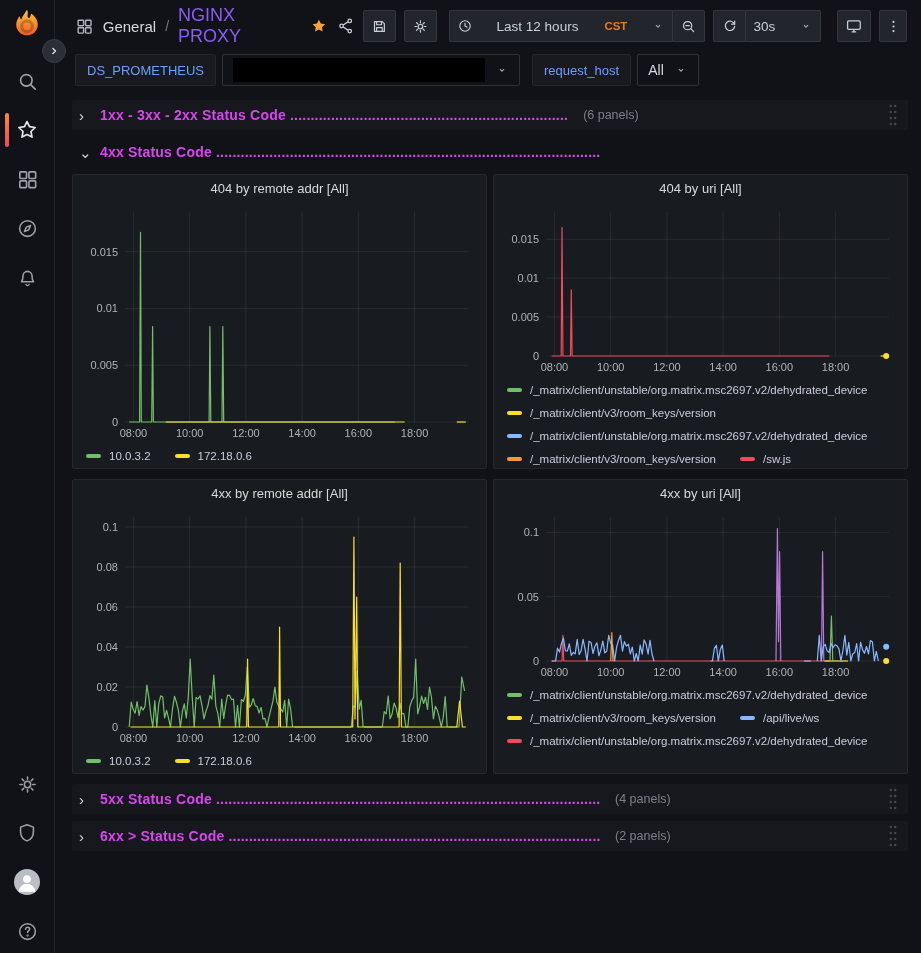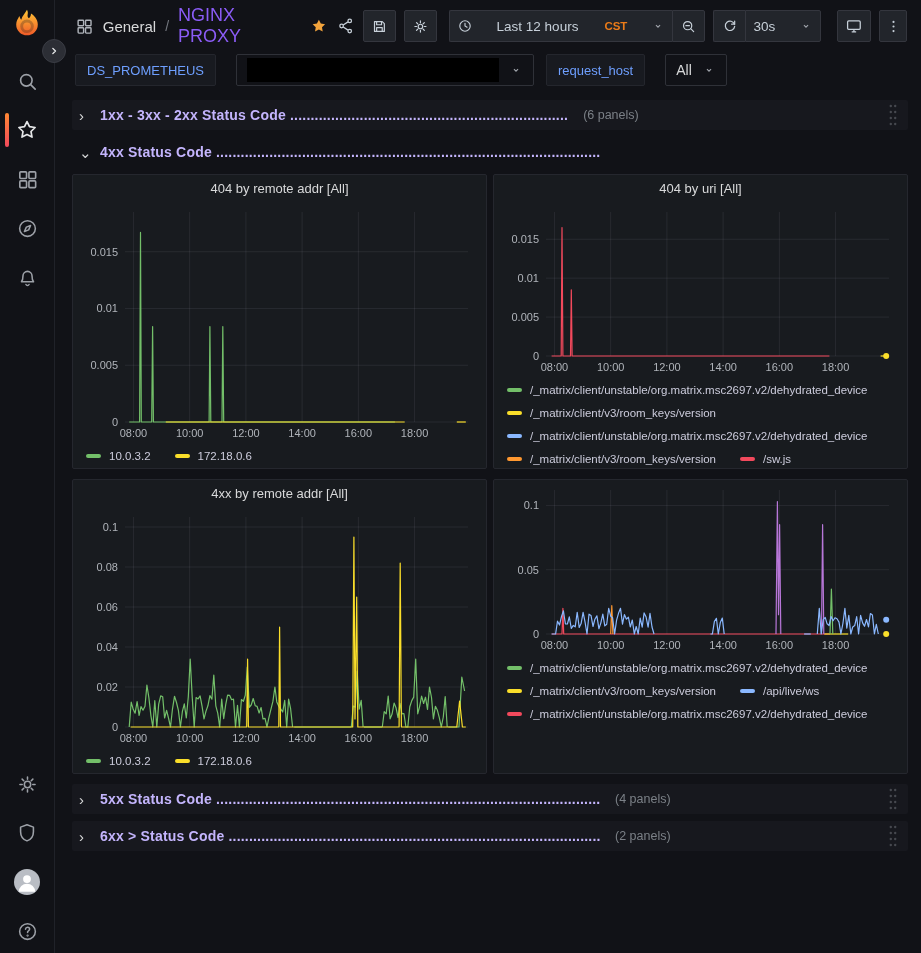--- a/index.html
+++ b/index.html
@@ -27,32 +27,32 @@
   .crumb .dash-title{font-size:18px;color:#8b5cf6;font-weight:400;cursor:pointer}
   .tb-btn{height:32px;min-width:32px;padding:0 7px;background:#22252b;border:1px solid #34363e;border-radius:2px;display:flex;align-items:center;justify-content:center;gap:24px;color:#c7d0d9;font-size:13.5px;cursor:pointer;white-space:nowrap}
   .tb-group{display:flex}
   .tb-group .tb-btn:first-child{border-top-right-radius:0;border-bottom-right-radius:0;border-right:0}
   .tb-group .tb-btn:last-child{border-top-left-radius:0;border-bottom-left-radius:0}
   .cst{color:#eb7b18;font-size:11.5px;font-weight:700;margin-left:2px}
   .kebab-btn{padding:0 4px;min-width:28px}
 
   
   .submenu{flex:none;display:flex;align-items:center;gap:12px;padding:2px 14px 8px 20px}
-  .var{display:flex;gap:20px}
+  .var{display:flex;gap:6px}
   .var-label{height:32px;display:flex;align-items:center;padding:0 11px;background:#181a20;border:1px solid #24262d;border-radius:2px;color:#6e9fff;font-size:13px;font-weight:500;cursor:pointer}
   .var-value{height:32px;display:flex;align-items:center;gap:10px;padding:0 10px;background:#111217;border:1px solid #2f3138;border-radius:2px;color:#d8d9da;font-size:14px;cursor:pointer}
   .redacted{width:252px;height:24px;background:#000}
   .chev-grey{color:#9da1a8}
 
   
   .dashboard{flex:1;padding:6px 13px 0 17px;overflow:hidden}
   .row-head{height:30px;display:flex;align-items:center;gap:9px;padding:0 10px 0 7px;border-radius:2px;margin-bottom:7px;cursor:pointer}
   .row-head.collapsed{background:#17181e}
   .row-chev{width:12px;color:#d8d9da;font-size:15px;line-height:1;flex:none}
-  .row-title{font-size:14px;font-weight:700;color:#c4b5fd;white-space:nowrap;overflow:hidden;max-width:500px;letter-spacing:.2px}
+  .row-title{font-size:14px;font-weight:700;color:#d946ef;white-space:nowrap;overflow:hidden;max-width:500px;letter-spacing:.2px}
   .row-count{font-size:12.5px;color:#7b8087;white-space:nowrap;margin-left:6px}
   .row-spacer{flex:1}
   .drag-handle{flex:none;color:#46484f;display:flex}
 
   .grid{display:grid;grid-template-columns:1fr 1fr;gap:10px 6px;margin:3px 0 10px}
   .panel{background:#181b1f;border:1px solid #25272e;border-radius:2px;height:295px;overflow:hidden;display:flex;flex-direction:column}
   .panel-title{height:27px;flex:none;display:flex;align-items:center;justify-content:center;font-size:13px;font-weight:500;color:#d8d9da;cursor:pointer}
   .chart-wrap{padding:0 8px;flex:none}
   .legend{padding:4px 4px 0 13px;font-size:11.5px;color:#ccccdc;overflow:hidden}
   .lrow{display:flex;gap:24px;height:23px;align-items:flex-start;white-space:nowrap}
@@ -426,20 +426,21 @@
                   <span class="ltext">10.0.3.2</span>
                 </span>
                 <span class="lentry">
                   <span class="ldash" style="background: rgb(250, 222, 42);"></span>
                   <span class="ltext">172.18.0.6</span>
                 </span>
               </div>
             </div>
           </section>
           <section class="panel">
+            <header class="panel-title">4xx by uri [All]</header>
             <div class="chart-wrap"><svg width="399" height="174" viewBox="0 0 399 174">
                 <line x1="52.43442622950819" x2="52.43442622950819" y1="10" y2="154" stroke="rgba(204,204,220,0.09)" stroke-width="1"></line>
                 <text x="52.43442622950819" y="169" text-anchor="middle" font-size="11" fill="#b0b4ba">08:00</text>
                 <line x1="108.6639344262295" x2="108.6639344262295" y1="10" y2="154" stroke="rgba(204,204,220,0.09)" stroke-width="1"></line>
                 <text x="108.6639344262295" y="169" text-anchor="middle" font-size="11" fill="#b0b4ba">10:00</text>
                 <line x1="164.89344262295083" x2="164.89344262295083" y1="10" y2="154" stroke="rgba(204,204,220,0.09)" stroke-width="1"></line>
                 <text x="164.89344262295083" y="169" text-anchor="middle" font-size="11" fill="#b0b4ba">12:00</text>
                 <line x1="221.12295081967213" x2="221.12295081967213" y1="10" y2="154" stroke="rgba(204,204,220,0.09)" stroke-width="1"></line>
                 <text x="221.12295081967213" y="169" text-anchor="middle" font-size="11" fill="#b0b4ba">14:00</text>
                 <line x1="277.3524590163935" x2="277.3524590163935" y1="10" y2="154" stroke="rgba(204,204,220,0.09)" stroke-width="1"></line>

